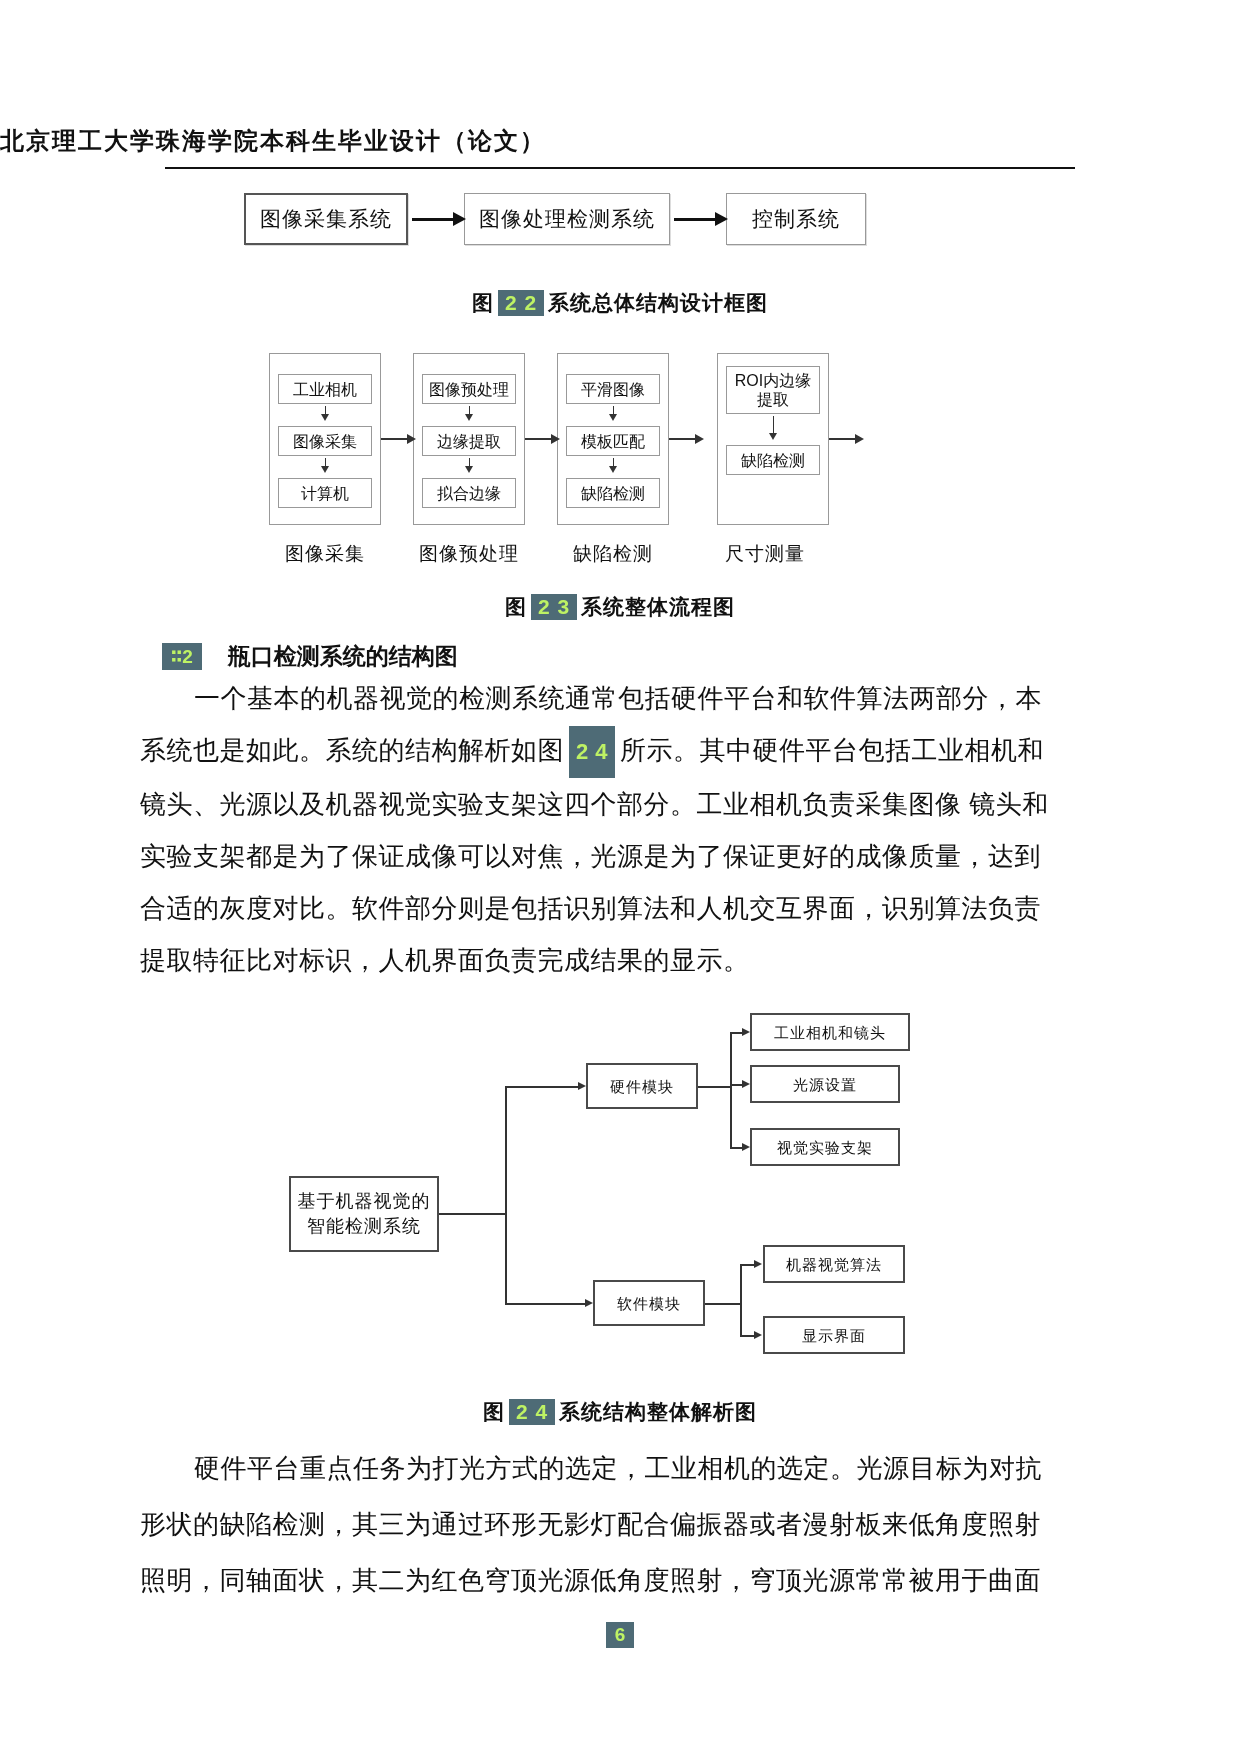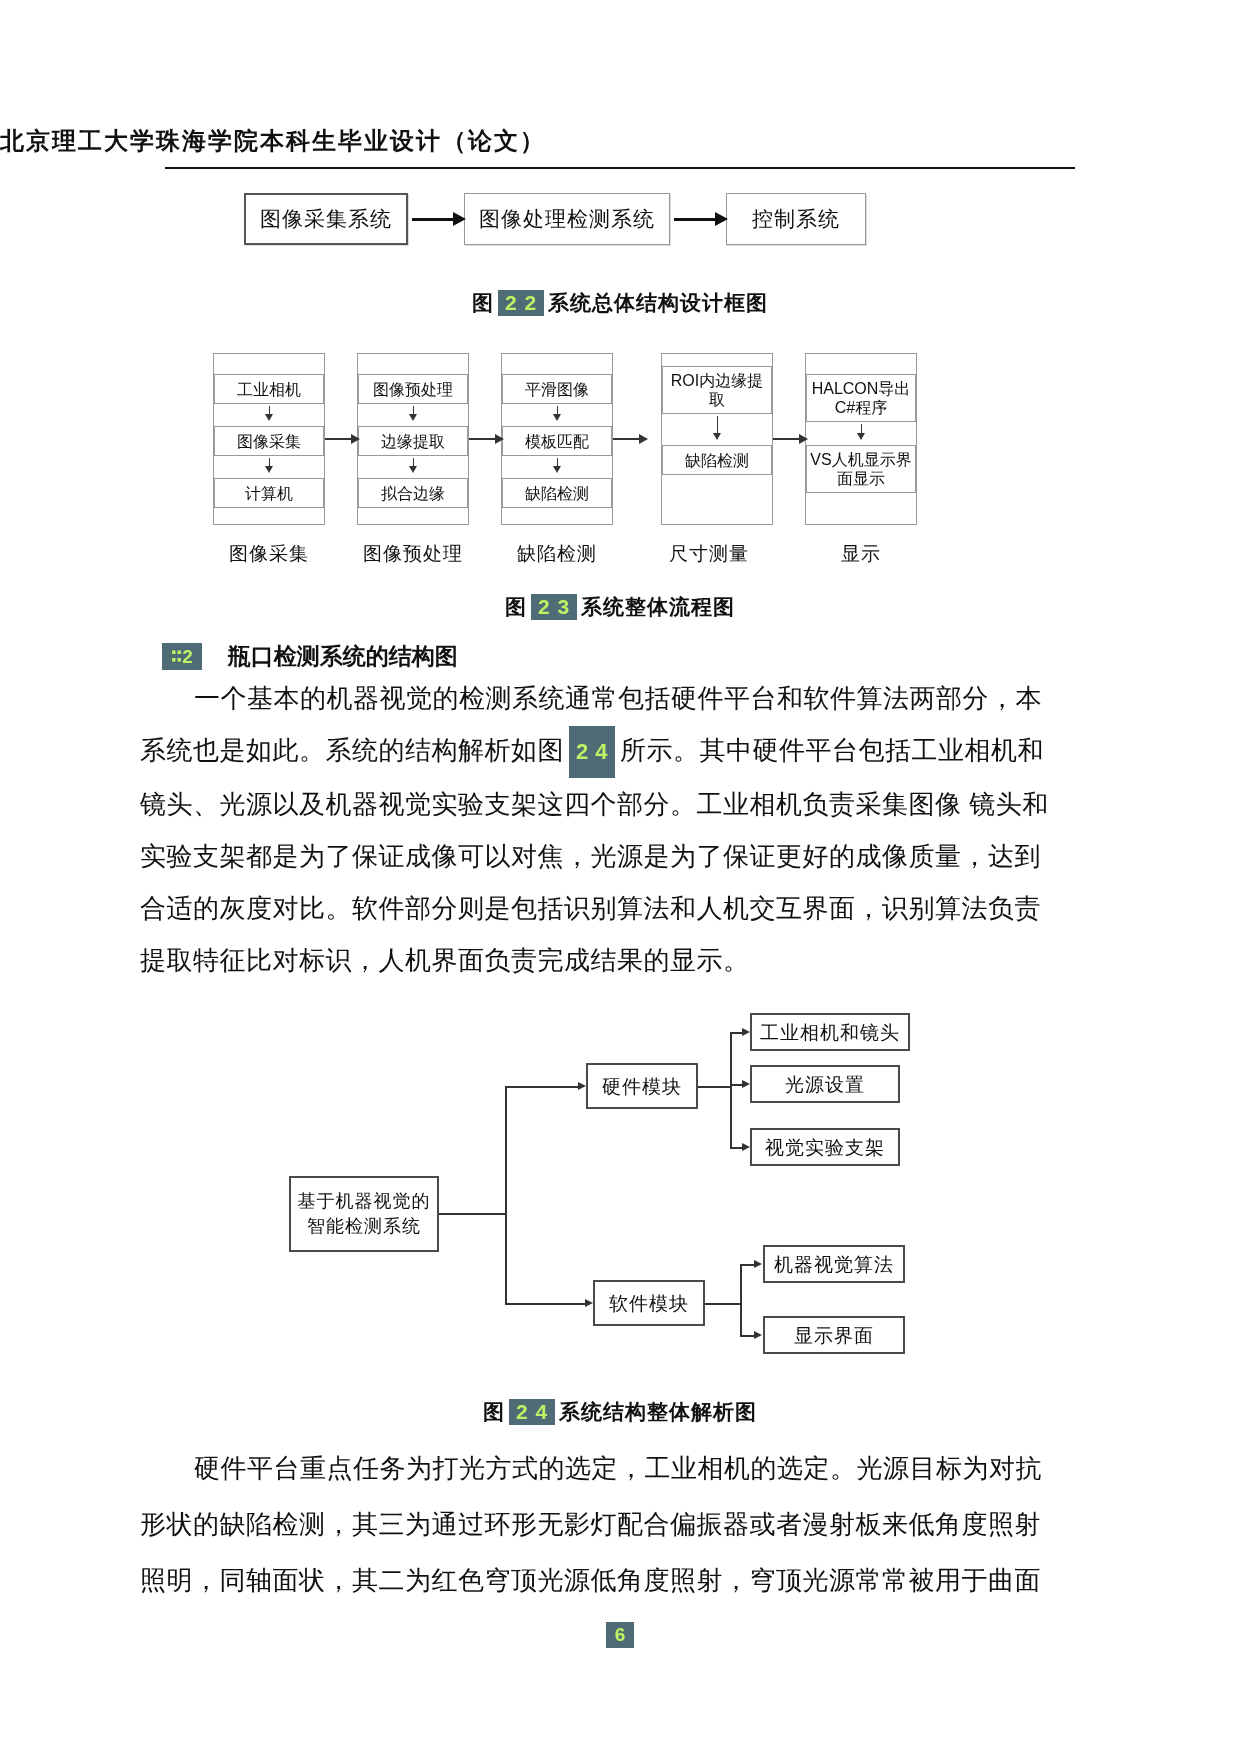--- a/index.html
+++ b/index.html
@@ -27,21 +27,21 @@
   .cap3 { margin-top:28px; }
   .badge { color:#bef264; font-weight:bold; padding:1px 7px; margin:0 4px; display:inline-block; }
 
   
   .d2row { display:flex; align-items:flex-start; justify-content:center; margin-top:36px; transform:translateX(-55px); }
   .d2col { display:flex; flex-direction:column; align-items:center; }
   .d2outer { width:112px; height:172px; border:1px solid #999; background:#fff; display:flex; flex-direction:column; align-items:center; }
   .d2outer.p3 { padding-top:20px; }
   .d2outer.p2a { padding-top:12px;margin-left:16px; }
   .d2outer.p2b { padding-top:20px; }
-  .d2step { width:110px; border:1px solid #999; background:#fff; display:flex; align-items:center; justify-content:center;
+  .d2step { width:94px; border:1px solid #999; background:#fff; display:flex; align-items:center; justify-content:center;
     text-align:center; font-size:16px; line-height:19px; }
   .h1l { height:30px; }
   .h2l { height:48px; }
   .varrow { width:1px; height:13px; background:#333; position:relative; margin:2px 0 7px 0; }
   .varrow::after { content:""; position:absolute; bottom:-6px; left:-4px; width:0; height:0;
     border:4px solid transparent; border-top:7px solid #333; }
   .d2label { margin-top:16px; font-size:19px; letter-spacing:1px; }
   .harrow2 { width:32px; height:2px; background:#333; margin-top:85px; position:relative; }
   .harrow2::after { content:""; position:absolute; right:-8px; top:-4px; width:0; height:0;
     border:5px solid transparent; border-left:9px solid #333; }
@@ -53,21 +53,21 @@
   
   .para { margin-left:140px; width:965px; font-size:26px; line-height:52px; letter-spacing:0.5px; }
   .para.second { line-height:56px; }
   .pline { white-space:nowrap; }
   .indent { padding-left:54px; }
   .inlinebadge { font-size:22px; padding:0 7px; margin:0 5px; }
 
   
   .tree { position:relative; margin-left:140px; width:965px; height:372px; margin-top:12px; }
   .tbox { position:absolute; border:2px solid #4a4a4a; background:#fff; display:flex; align-items:center; justify-content:center;
-    text-align:center; font-size:19px; line-height:25px; letter-spacing:1px; padding:2px 4px; }
+    text-align:center; font-size:15px; line-height:25px; letter-spacing:1px; padding:2px 4px; }
   .lineH { position:absolute; height:1.5px; background:#333; }
   .lineV { position:absolute; width:1.5px; background:#333; }
   .ah { position:absolute; width:0; height:0; border:4.5px solid transparent; border-left:8px solid #333; }
 
   
   .footer { text-align:center; margin-top:14px; }
   .footer .badge { font-size:19px; padding:2px 9px; }
 </style>
 </head>
 <body>
@@ -134,28 +134,20 @@
       <div class="d2outer p2a">
         <div class="d2step h2l">ROI内边缘提取</div>
         <div class="varrow" style="height:22px"></div>
         <div class="d2step h1l">缺陷检测</div>
       </div>
       <div class="d2label">尺寸测量</div>
     </div>
 
     <div class="harrow2"></div>
 
-    <div class="d2col">
-      <div class="d2outer p2b">
-        <div class="d2step h2l">HALCON导出C#程序</div>
-        <div class="varrow" style="height:14px"></div>
-        <div class="d2step h2l">VS人机显示界面显示</div>
-      </div>
-      <div class="d2label">显示</div>
-    </div>
   </div>
 
   <div class="cap cap2">
     <span>图</span><span class="badge hl" style="background: rgb(78, 107, 118);">2 3</span><span>系统整体流程图</span>
   </div>
 
   <div class="sect">
     <span class="badge hl" style="background: rgb(78, 107, 118);">∶∶2</span>
     <span>瓶口检测系统的结构图</span>
   </div>

